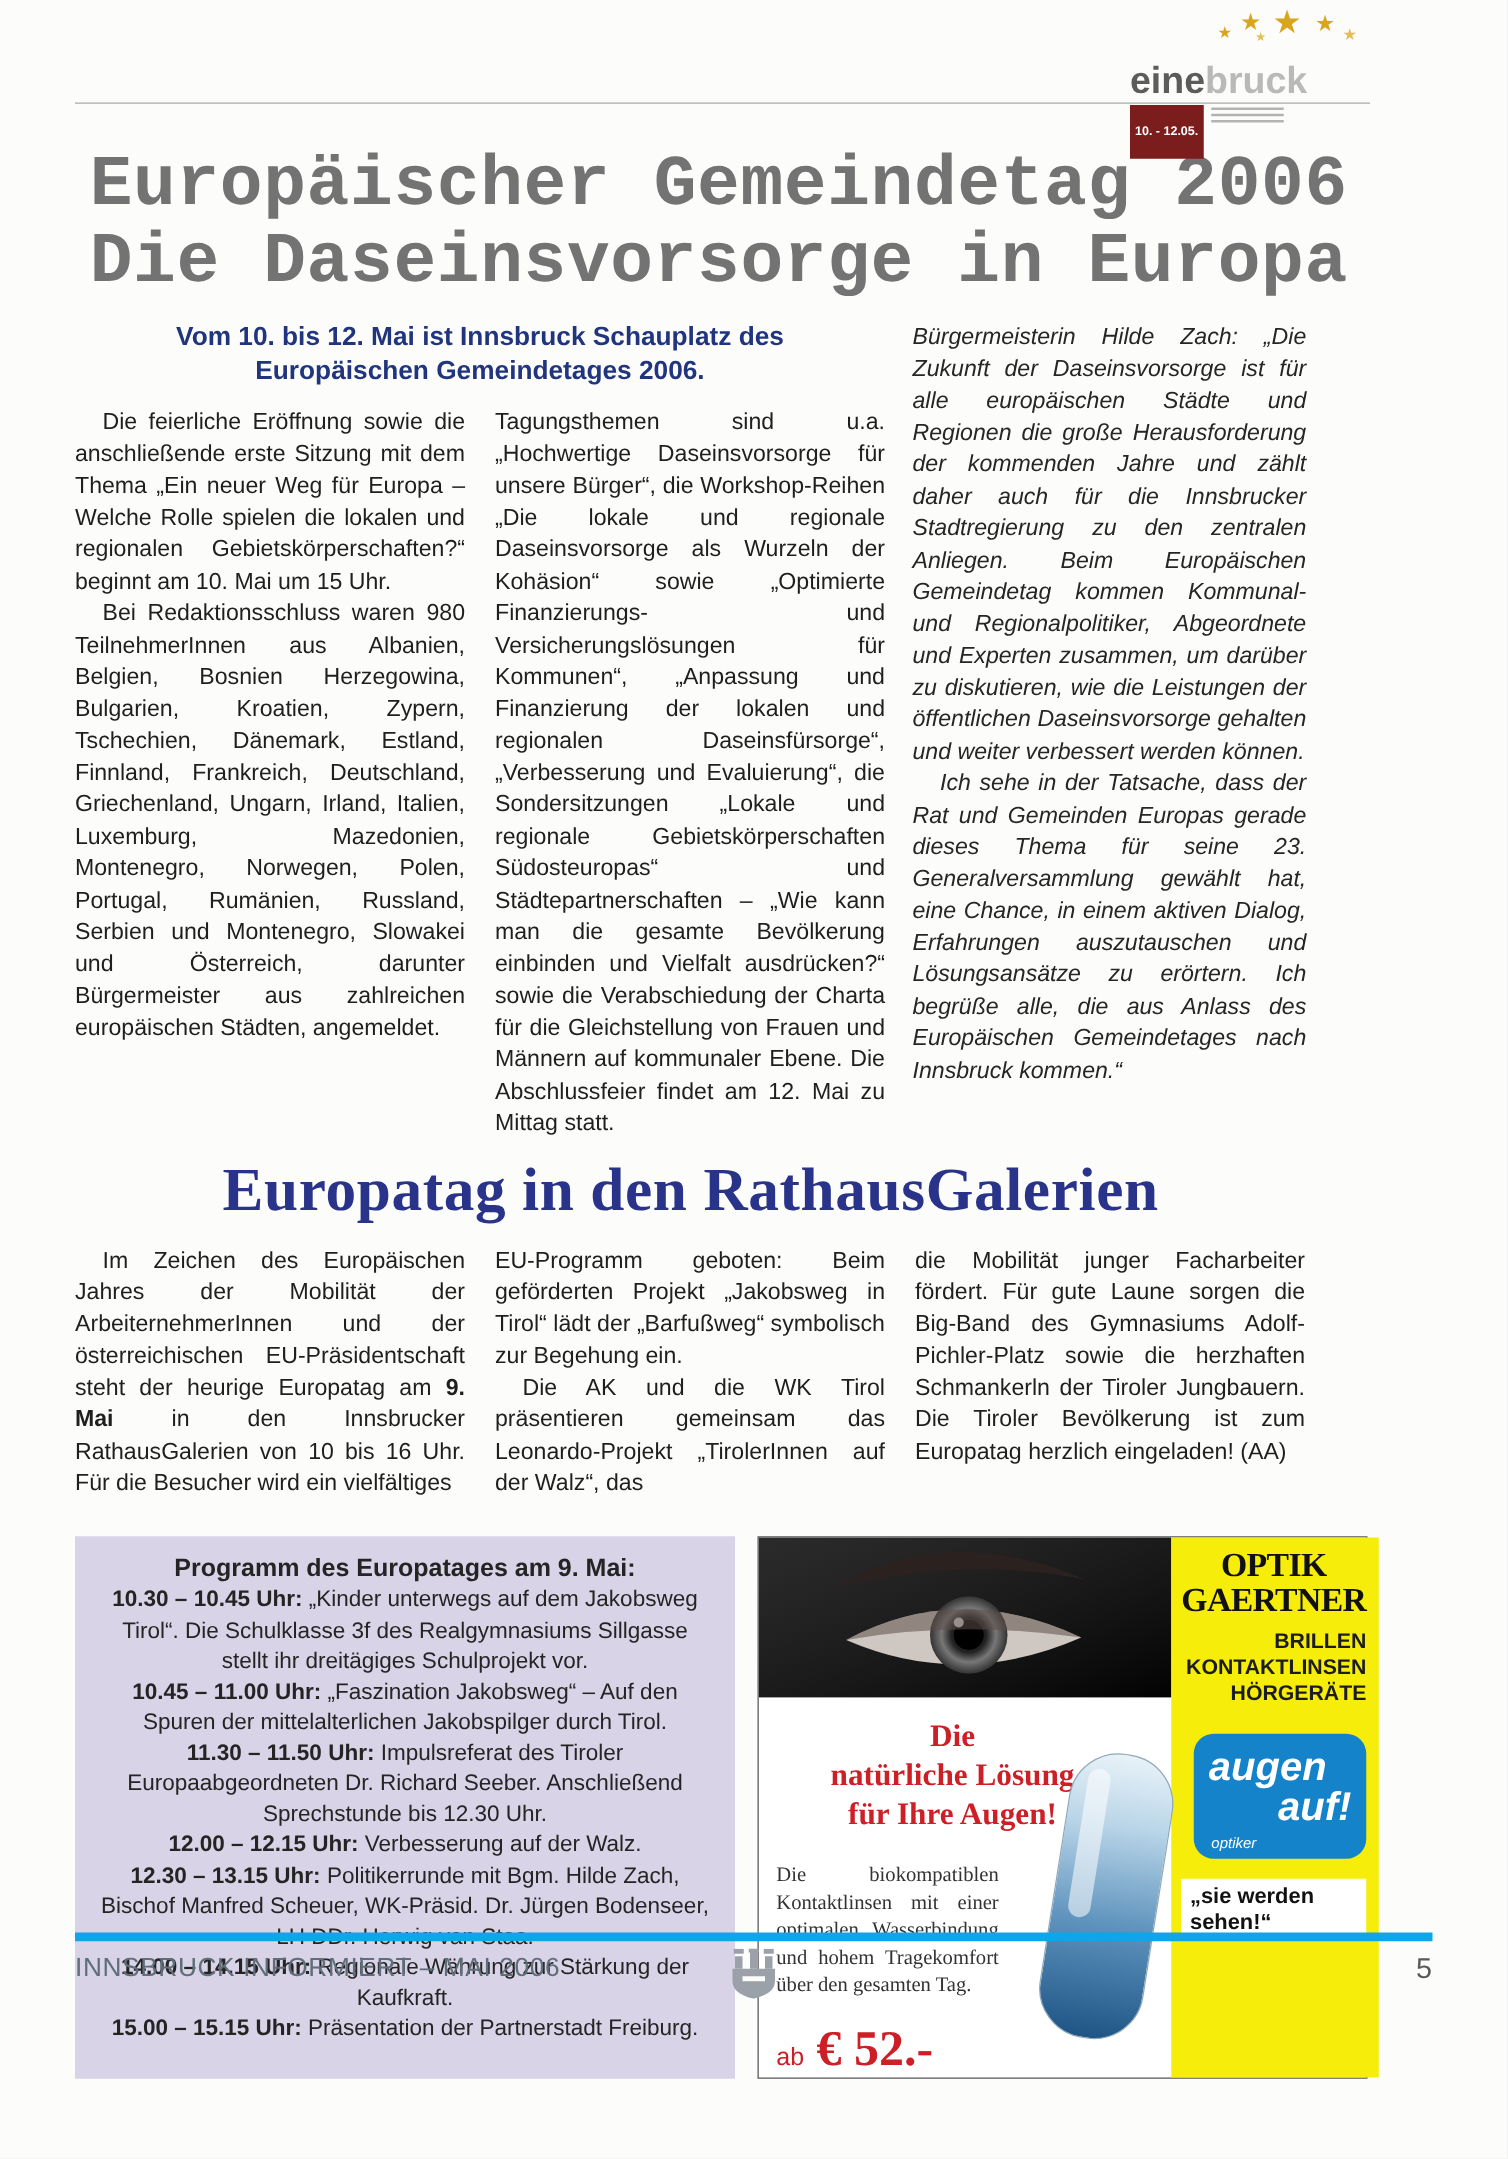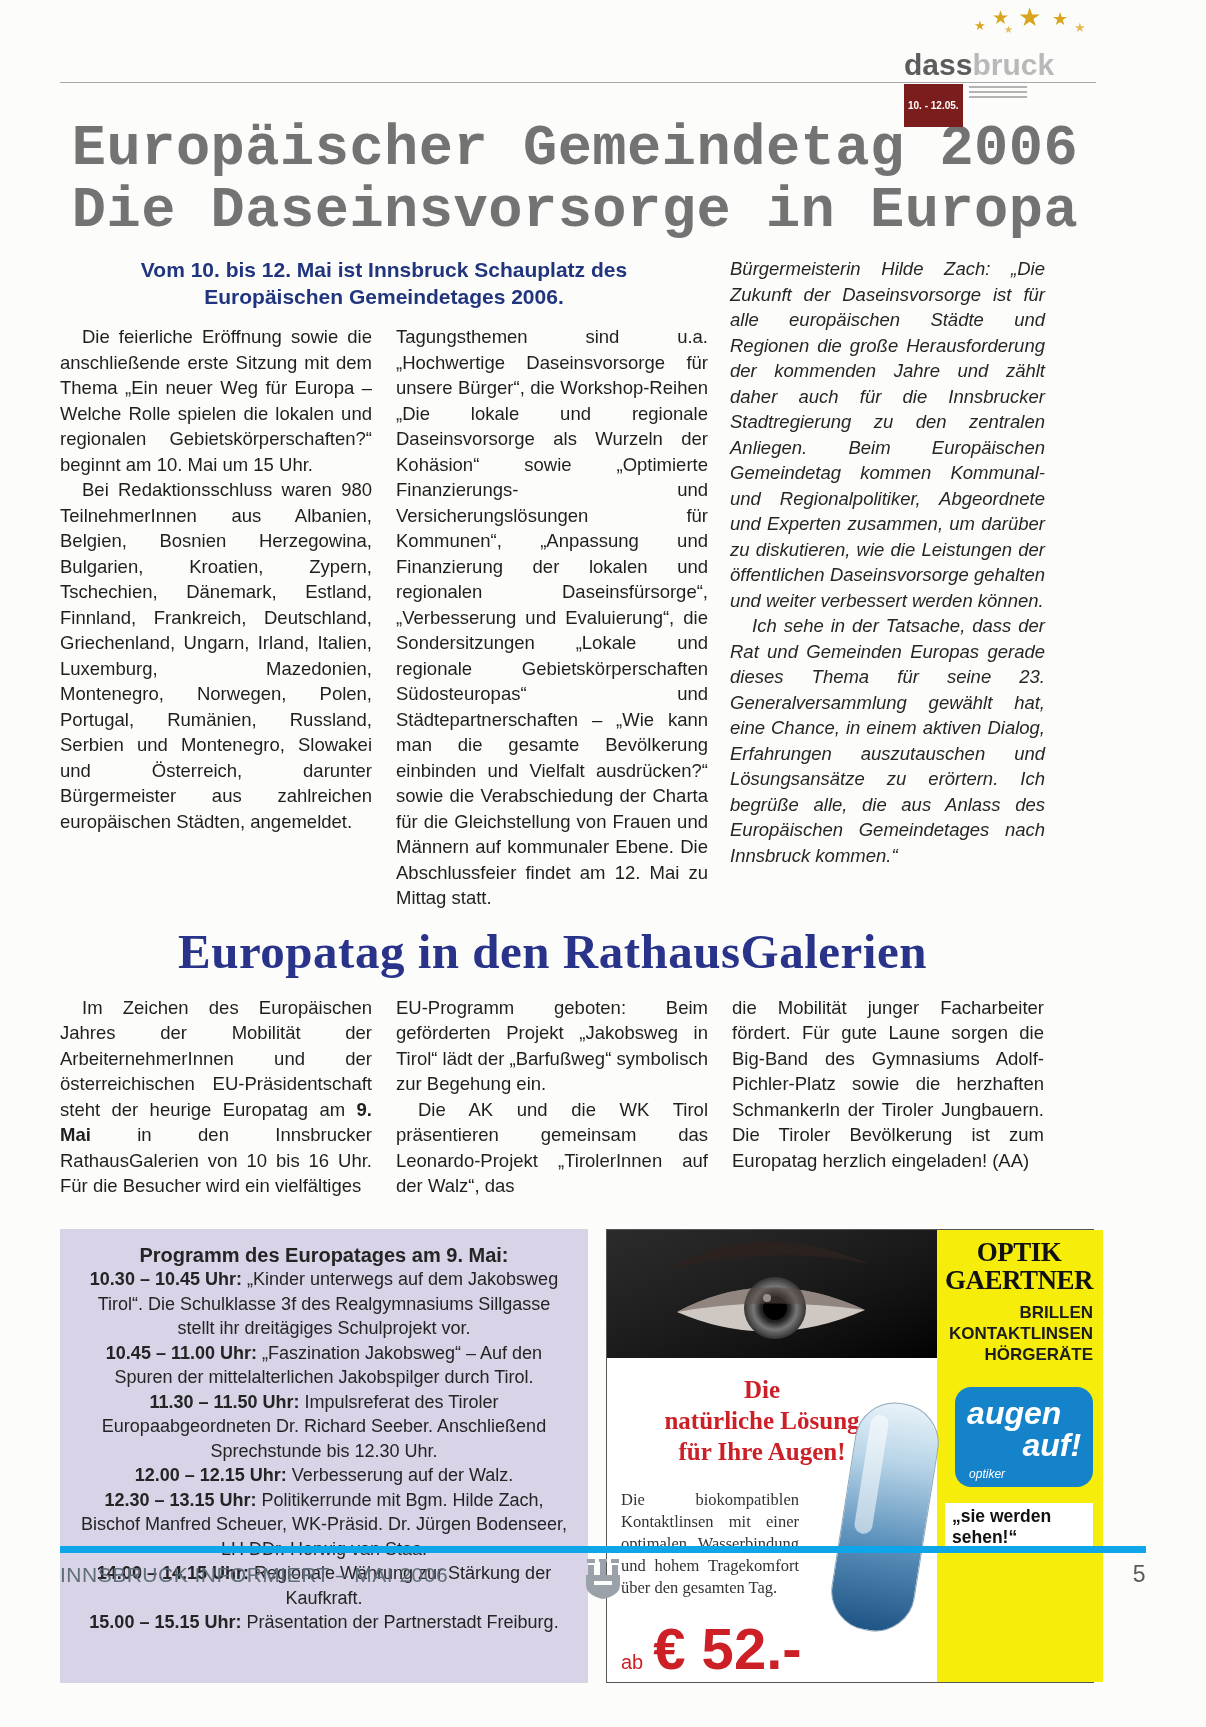--- a/index.html
+++ b/index.html
@@ -84,21 +84,21 @@
   }
   .lens{
     position:absolute;right:10px;top:172px;width:82px;height:228px;
     border-radius:40px;transform:rotate(9deg);
     background:linear-gradient(180deg,#e8f2f8 0%,#b9d5e8 25%,#5e93bd 60%,#1f5586 100%);
     border:1px solid #8fa8ba;
   }
   .lens::after{content:"";position:absolute;left:12px;top:14px;width:18px;height:120px;border-radius:12px;background:rgba(255,255,255,0.55);}
   .ad-price{margin:16px 0 0 14px;color:#cc1f26;}
   .ad-price .ab{font-size:20px;margin-right:10px;}
-  .ad-price .val{font-family:Liberation Sans, sans-serif;font-weight:bold;font-size:58px;}
+  .ad-price .val{font-family:Liberation Serif, serif;font-weight:bold;font-size:40px;}
 
   .ad-right{flex:1;background:#f6ee0a;padding:8px 10px 8px 8px;box-sizing:border-box;display:flex;flex-direction:column;}
   .brand{text-align:center;font-family:"Liberation Serif", serif;font-weight:bold;color:#111;font-size:27px;line-height:28px;letter-spacing:-0.5px;}
   .services{text-align:right;font-size:17px;font-weight:bold;color:#1c1c1c;line-height:21px;margin-top:8px;}
   .address{text-align:right;font-family:"Liberation Serif", serif;font-size:17px;line-height:25px;color:#111;margin-top:14px;}
   .augen-box{
     width:138px;height:100px;margin:22px 0 0 auto;border-radius:16px;
     background:#1583c9;color:#fff;position:relative;
     font-style:italic;font-weight:bold;
   }
@@ -127,21 +127,21 @@
 
   <div class="header">
     <div class="top-rule"></div>
     <div class="logo">
       <span class="star" style="left:78px;top:10px;font-size:13px;">★</span>
       <span class="star" style="left:96px;top:-2px;font-size:19px;">★</span>
       <span class="star" style="left:122px;top:-6px;font-size:26px;">★</span>
       <span class="star" style="left:156px;top:0px;font-size:18px;">★</span>
       <span class="star" style="left:178px;top:12px;font-size:13px;color:#e3bd55;">★</span>
       <span class="star" style="left:108px;top:16px;font-size:10px;color:#e3bd55;">★</span>
-      <div class="logo-word"><span class="dark">dass</span><span class="light">bruck</span></div>
+      <div class="logo-word"><span class="dark">eine</span><span class="light">bruck</span></div>
       <div class="logo-sub">
         <span class="date-box">10. - 12.05.</span>
         <span class="micro-lines">
             <div></div>
             <div></div>
             <div></div>
           </span>
       </div>
     </div>
   </div>

